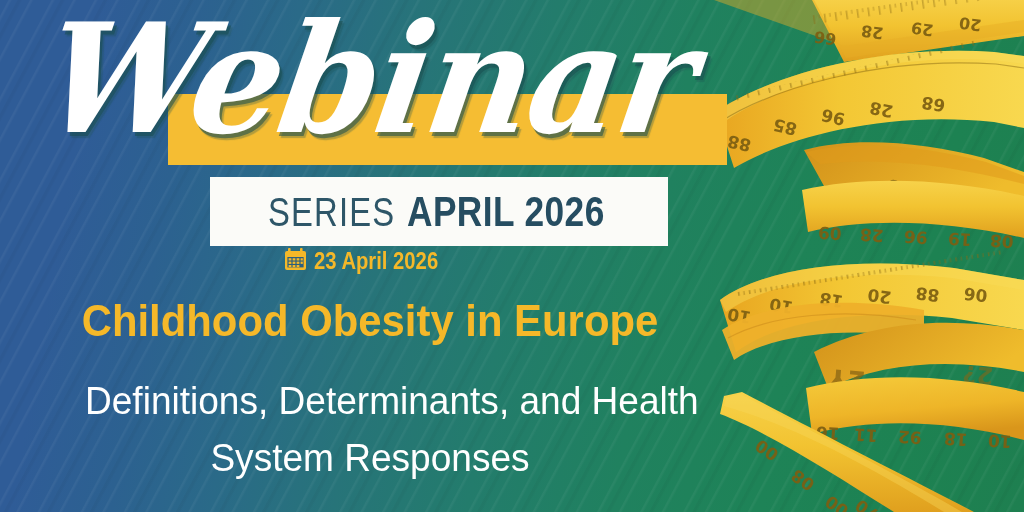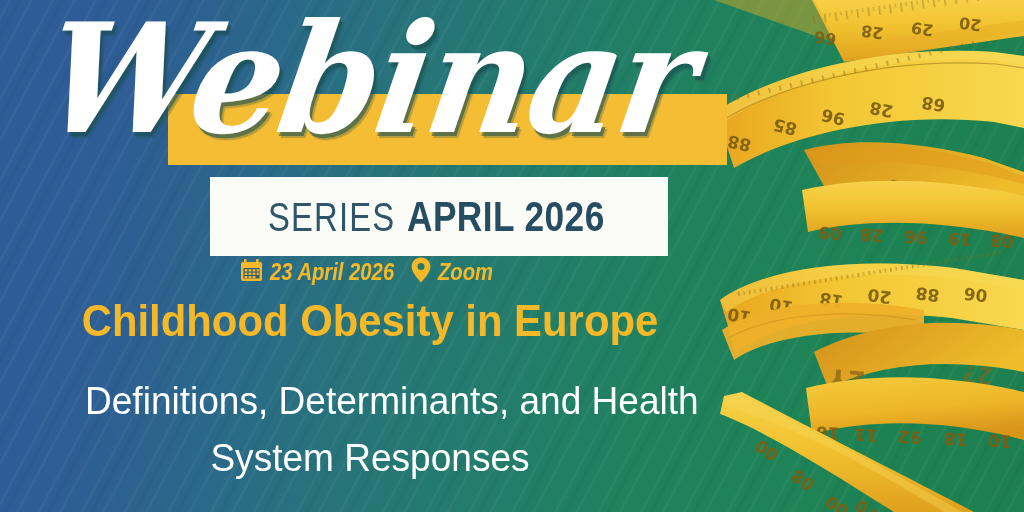--- a/index.html
+++ b/index.html
@@ -108,21 +108,21 @@
     transform-origin: center center;
     white-space: nowrap;
   }
 
   
   #series-box {
     position: absolute;
     left: 210px;
     top: 177px;
     width: 458px;
-    height: 79px;
+    height: 69px;
     background: #fbfbf8;
     display: flex;
     align-items: center;
     justify-content: center;
     gap: 11px;
   }
   .series-light {
     font-family: "Liberation Sans Narrow", "Liberation Sans", sans-serif;
     font-weight: 400;
     font-size: 41px;
@@ -142,28 +142,27 @@
     color: #264d61;
     transform: scaleX(0.84);
     transform-origin: left center;
     white-space: nowrap;
   }
 
   
   #meta-row {
     position: absolute;
     left: 0;
-    top: 255px;
+    top: 244px;
     width: 740px;
     height: 34px;
     display: flex;
     align-items: center;
     justify-content: center;
     color: #f5b829;
-    font-style: italic;
   }
   .meta-item {
     display: flex;
     align-items: center;
     gap: 7px;
   }
   .meta-text {
     font-family: "Liberation Sans Narrow", "Liberation Sans", sans-serif;
     font-weight: 700;
     font-size: 23px;
@@ -414,30 +413,20 @@
               <rect x="4.6" y="18" width="2.8" height="2.1"></rect>
               <rect x="8.6" y="18" width="2.8" height="2.1"></rect>
               <rect x="12.6" y="18" width="2.8" height="2.1"></rect>
             </g>
           </svg>
         </span>
         <span class="meta-text">23 April 2026</span>
       </div>
 
 
-      <div class="meta-item">
-        <span class="meta-icon">
-          <svg width="20" height="27" viewBox="0 0 20 27" xmlns="http://www.w3.org/2000/svg">
-            <path d="M10 0.6 C 4.6 0.6 0.6 4.6 0.6 9.8 C 0.6 16.2 10 25.4 10 25.4
-                     C 10 25.4 19.4 16.2 19.4 9.8 C 19.4 4.6 15.4 0.6 10 0.6 Z" fill="#f5b829"></path>
-            <circle cx="10" cy="9.6" r="3.5" fill="#2a7a63"></circle>
-          </svg>
-        </span>
-        <span class="meta-text">Zoom</span>
-      </div>
 
     </div>
 
     <div id="headline">Childhood Obesity in Europe</div>
 
     <div id="subtitle">
       <span class="sub-line">Definitions, Determinants, and Health</span>
       <span class="sub-line">System Responses</span>
     </div>
 

